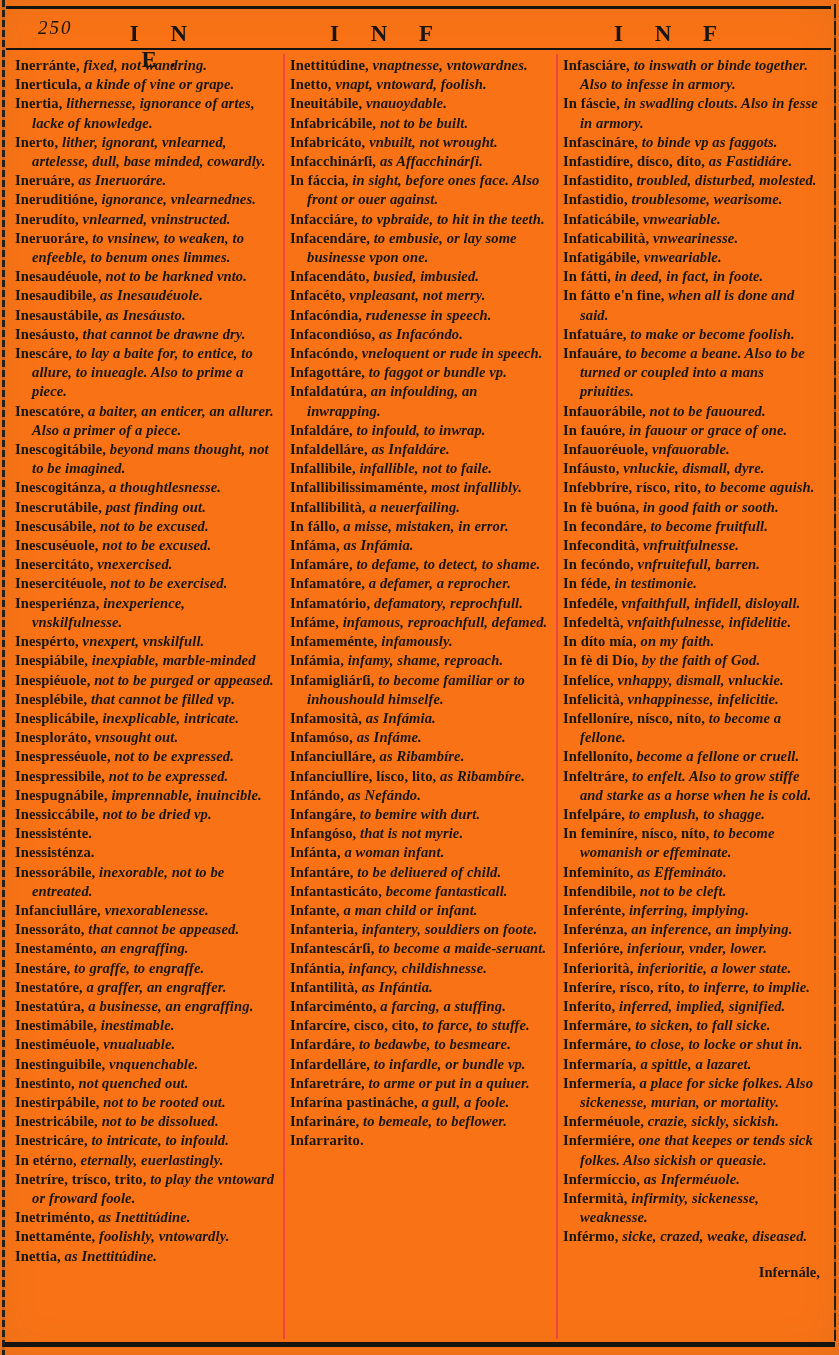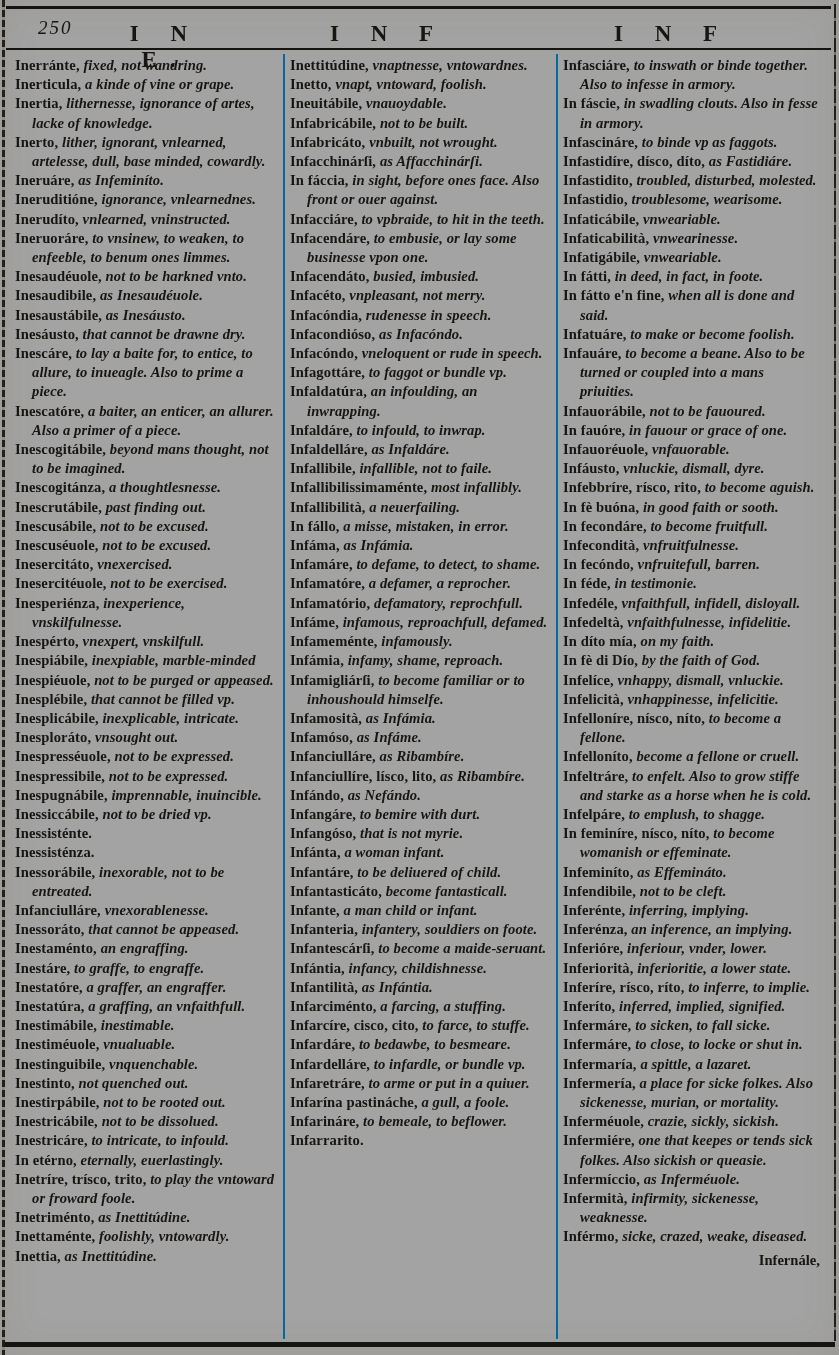--- a/index.html
+++ b/index.html
@@ -1,20 +1,20 @@
 <!DOCTYPE html>
 <html><head>
 <meta charset="utf-8">
 <style>
   html,body{margin:0;padding:0;}
   body{background:#e9e7e0;}
   .page{
     position:relative;
     width:839px;height:1355px;
-    background:#a3a3a3;
+    background:#f97316;
     font-family:"Liberation Serif","DejaVu Serif",serif;
     color:#181612;
     overflow:hidden;
     box-shadow:inset 0 0 40px rgba(90,80,60,.12);
   }
   
   .rule-top{position:absolute;top:6px;left:6px;right:8px;height:3px;background:#161410;}
   .rule-header{position:absolute;top:48px;left:6px;right:8px;height:2px;background:#161410;}
   .rule-bottom{position:absolute;bottom:8px;left:4px;right:4px;height:5px;background:#161410;}
   .border-left{position:absolute;left:2px;top:0;bottom:0;width:3px;
@@ -24,30 +24,30 @@
   
   .header{position:absolute;top:10px;left:0;right:0;height:38px;}
   .page-number{position:absolute;left:38px;top:7px;font-size:19px;font-style:italic;letter-spacing:2px;}
   .hdr{position:absolute;top:3px;font-size:23px;font-weight:bold;letter-spacing:13px;text-align:center;margin-top:8px;}
   .hdr1{left:105px;width:120px;}
   .hdr2{left:328px;width:120px;}
   .hdr3{left:612px;width:120px;}
   
   .columns{position:absolute;top:54px;left:10px;right:10px;bottom:16px;display:flex;}
   .col{width:33.333%;padding:2px 7px 0 5px;box-sizing:border-box;overflow:hidden;position:relative;font-weight:bold;}
-  .col + .col{border-left:2px solid #0369a1;}
+  .col + .col{border-left:2px solid #ef4444;}
   .entry{
     font-size:14.6px;line-height:19.2px;
     padding-left:17px;text-indent:-17px;
     letter-spacing:.1px;
   }
   .head{font-style:normal;}
   .gloss{font-style:italic;}
   .catchword{
-    text-align:right;font-size:14.6px;line-height:19.2px;margin-top:4px;
+    text-align:right;font-size:14.6px;line-height:19.2px;margin-top:16px;
     font-style:normal;padding-right:2px;
   }
 </style>
 </head>
 <body>
 
 <div class="page">
   <div class="border-left"></div>
   <div class="border-right"></div>
   <div class="rule-top"></div>
@@ -59,21 +59,21 @@
     <span class="hdr hdr3">I N F</span>
   </div>
   <div class="rule-header"></div>
 
   <div class="columns">
     <div class="col">
         <div class="entry"><span class="head">Inerránte,</span> <span class="gloss">fixed, not wandring.</span></div>
         <div class="entry"><span class="head">Inerticula,</span> <span class="gloss">a kinde of vine or grape.</span></div>
         <div class="entry"><span class="head">Inertia,</span> <span class="gloss">lithernesse, ignorance of artes, lacke of knowledge.</span></div>
         <div class="entry"><span class="head">Inerto,</span> <span class="gloss">lither, ignorant, vnlearned, artelesse, dull, base minded, cowardly.</span></div>
-        <div class="entry"><span class="head">Ineruáre,</span> <span class="gloss">as Infeminíto.</span></div>
+        <div class="entry"><span class="head">Ineruáre,</span> <span class="gloss">as Ineruoráre.</span></div>
         <div class="entry"><span class="head">Ineruditióne,</span> <span class="gloss">ignorance, vnlearnednes.</span></div>
         <div class="entry"><span class="head">Inerudíto,</span> <span class="gloss">vnlearned, vninstructed.</span></div>
         <div class="entry"><span class="head">Ineruoráre,</span> <span class="gloss">to vnsinew, to weaken, to enfeeble, to benum ones limmes.</span></div>
         <div class="entry"><span class="head">Inesaudéuole,</span> <span class="gloss">not to be harkned vnto.</span></div>
         <div class="entry"><span class="head">Inesaudibile,</span> <span class="gloss">as Inesaudéuole.</span></div>
         <div class="entry"><span class="head">Inesaustábile,</span> <span class="gloss">as Inesáusto.</span></div>
         <div class="entry"><span class="head">Inesáusto,</span> <span class="gloss">that cannot be drawne dry.</span></div>
         <div class="entry"><span class="head">Inescáre,</span> <span class="gloss">to lay a baite for, to entice, to allure, to inueagle. Also to prime a piece.</span></div>
         <div class="entry"><span class="head">Inescatóre,</span> <span class="gloss">a baiter, an enticer, an allurer. Also a primer of a piece.</span></div>
         <div class="entry"><span class="head">Inescogitábile,</span> <span class="gloss">beyond mans thought, not to be imagined.</span></div>
@@ -95,21 +95,21 @@
         <div class="entry"><span class="head">Inespugnábile,</span> <span class="gloss">imprennable, inuincible.</span></div>
         <div class="entry"><span class="head">Inessiccábile,</span> <span class="gloss">not to be dried vp.</span></div>
         <div class="entry"><span class="head">Inessisténte.</span></div>
         <div class="entry"><span class="head">Inessisténza.</span></div>
         <div class="entry"><span class="head">Inessorábile,</span> <span class="gloss">inexorable, not to be entreated.</span></div>
         <div class="entry"><span class="head">Infanciulláre,</span> <span class="gloss">vnexorablenesse.</span></div>
         <div class="entry"><span class="head">Inessoráto,</span> <span class="gloss">that cannot be appeased.</span></div>
         <div class="entry"><span class="head">Inestaménto,</span> <span class="gloss">an engraffing.</span></div>
         <div class="entry"><span class="head">Inestáre,</span> <span class="gloss">to graffe, to engraffe.</span></div>
         <div class="entry"><span class="head">Inestatóre,</span> <span class="gloss">a graffer, an engraffer.</span></div>
-        <div class="entry"><span class="head">Inestatúra,</span> <span class="gloss">a graffing, an vnfaithfull.</span></div>
+        <div class="entry"><span class="head">Inestatúra,</span> <span class="gloss">a businesse, an engraffing.</span></div>
         <div class="entry"><span class="head">Inestimábile,</span> <span class="gloss">inestimable.</span></div>
         <div class="entry"><span class="head">Inestiméuole,</span> <span class="gloss">vnualuable.</span></div>
         <div class="entry"><span class="head">Inestinguibile,</span> <span class="gloss">vnquenchable.</span></div>
         <div class="entry"><span class="head">Inestinto,</span> <span class="gloss">not quenched out.</span></div>
         <div class="entry"><span class="head">Inestirpábile,</span> <span class="gloss">not to be rooted out.</span></div>
         <div class="entry"><span class="head">Inestricábile,</span> <span class="gloss">not to be dissolued.</span></div>
         <div class="entry"><span class="head">Inestricáre,</span> <span class="gloss">to intricate, to infould.</span></div>
         <div class="entry"><span class="head">In etérno,</span> <span class="gloss">eternally, euerlastingly.</span></div>
         <div class="entry"><span class="head">Inetríre, trísco, trito,</span> <span class="gloss">to play the vntoward or froward foole.</span></div>
         <div class="entry"><span class="head">Inetriménto,</span> <span class="gloss">as Inettitúdine.</span></div>

